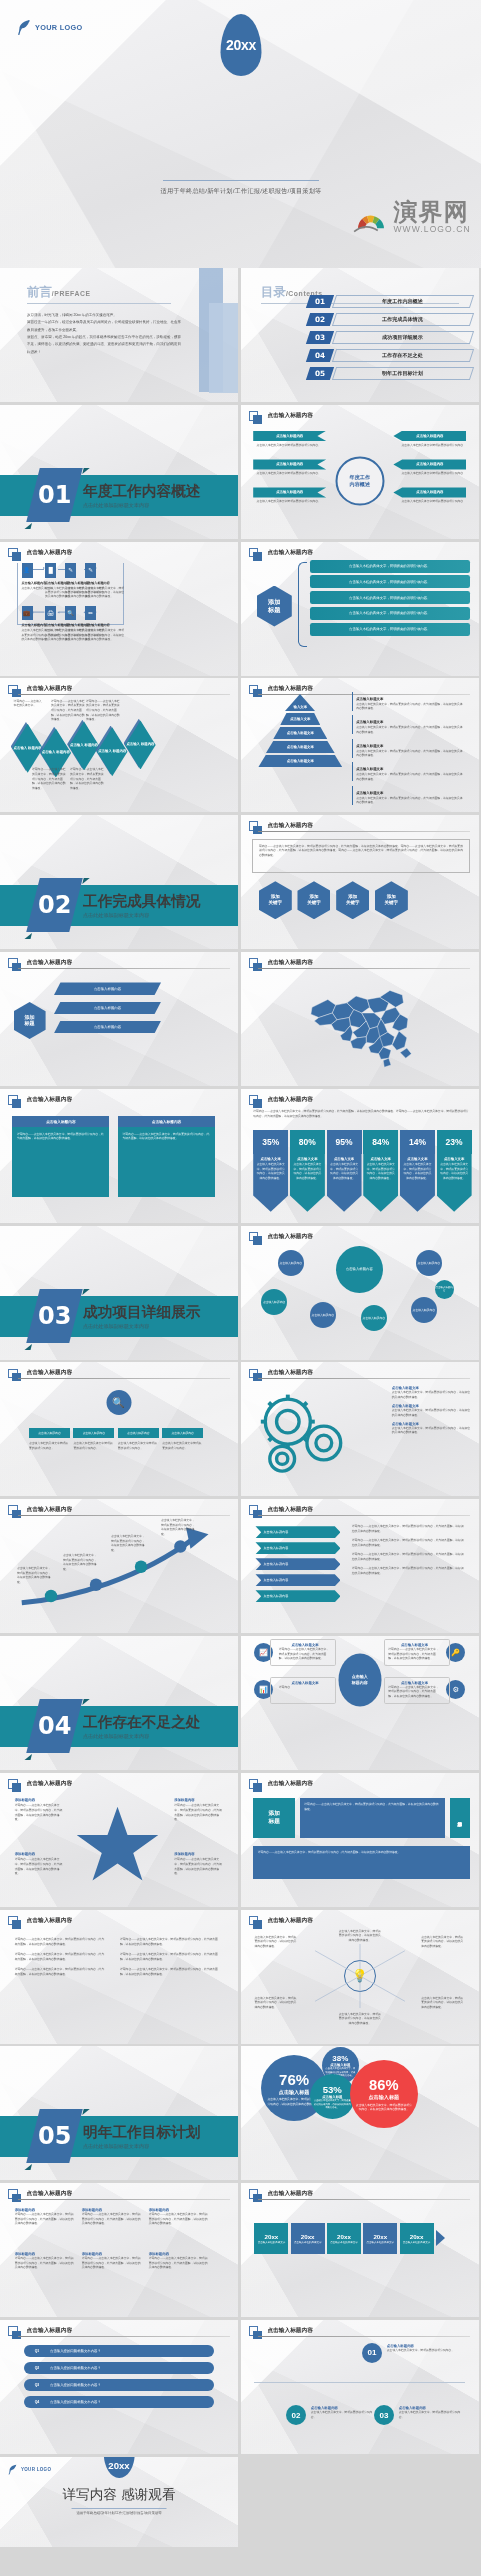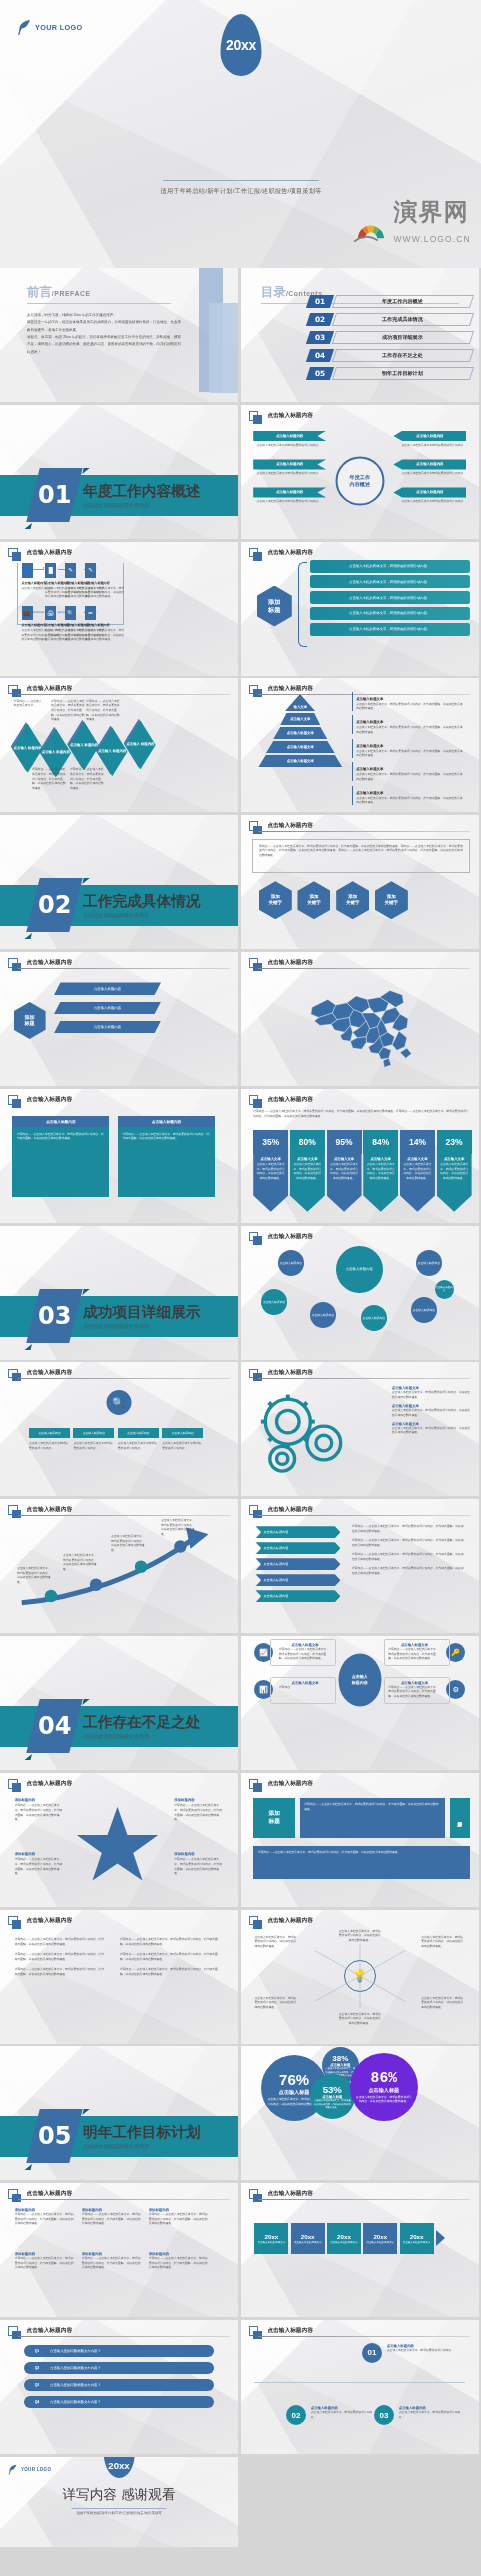--- a/index.html
+++ b/index.html
@@ -44,21 +44,21 @@
     position:absolute; top:144px; width:100%; text-align:center;
     font-size:23px; font-weight:bold; color:#3a3a3a; letter-spacing:0.6px;
     font-family:"DejaVu Sans",sans-serif;
   }
   .cover-title .light{ font-weight:normal; color:#454545; }
   .cover-rule{ position:absolute; top:180px; left:50%; transform:translateX(-50%);
     width:156px; height:1.1px; background:#8fa9c8;}
   .cover-sub{ position:absolute; top:187px; width:100%; text-align:center;
     font-size:6.2px; color:#595959; letter-spacing:0.2px;}
   .wm{ position:absolute; right:11.3px; top:201px; display:flex; align-items:flex-end; gap:4.5px; opacity:.95;}
-  .wm-txt{ display:flex; flex-direction:column; align-items:flex-start;gap:10px;}
+  .wm-txt{ display:flex; flex-direction:column; align-items:flex-start;}
   .wm-cn{ font-size:24px; color:#7e7e7e; font-weight:bold; letter-spacing:1.1px; line-height:.95;
           font-family:"DejaVu Sans",sans-serif;}
   .wm-url{ font-size:8.5px; color:#8d8d8d; letter-spacing:1.1px; }
 
   
   .sec-head{ position:absolute; left:27px; top:16px; }
   .sec-head .cn{ font-size:12.4px; font-weight:bold; color:#a9bcd4; font-family:"DejaVu Sans",sans-serif;}
   .sec-head .en{ font-size:6.8px; font-weight:bold; color:#8e8e8e; letter-spacing:0.6px;}
   .sec-rule{ position:absolute; left:27px; top:35px; width:144px; height:0.6px; background:#b9c6d6;}
   .preface-body{ position:absolute; left:27px; top:44px; width:154px;
@@ -1038,21 +1038,21 @@
       <div class="circ" style="left:81px;top:1.1px;width:37px;height:37px;background:#3b6ea5;padding:2.8px;">
         <div class="n" style="font-size:8px;">38%</div>
         <div class="t" style="font-size:3.4px;">点击输入标题</div>
         <div class="d" style="font-size:2.3px;">点击输入本栏的具体文字，简明扼要的说明分项内容，请根据您的具体内容酌情修改。</div>
       </div>
       <div class="circ" style="left:69px;top:28px;width:45px;height:45px;background:#1a8a9c;padding:3.4px;">
         <div class="n" style="font-size:9.6px;">53%</div>
         <div class="t" style="font-size:3.4px;">点击输入标题</div>
         <div class="d" style="font-size:2.3px;">点击输入本栏的具体文字，简明扼要的说明分项内容，请根据您的具体内容酌情修改。</div>
       </div>
-      <div class="circ" style="left:109px;top:7px;width:68px;height:68px;background:#6d28d9;padding:5.7px;font-family:Liberation Mono, monospace;">
+      <div class="circ" style="left:109px;top:14px;width:68px;height:68px;background:#ef4444;padding:5.7px;">
         <div class="n" style="font-size:14.7px;">86%</div>
         <div class="t" style="font-size:5.1px;margin-top:1.1px;">点击输入标题</div>
         <div class="d" style="font-size:2.8px;margin-top:1.7px;">点击输入本栏的具体文字，简明扼要的说明分项内容，请根据您的具体内容酌情修改。</div>
       </div>
     </div>
   </div>
 </div>
 
 <div class="row">
   <div class="slide half">

